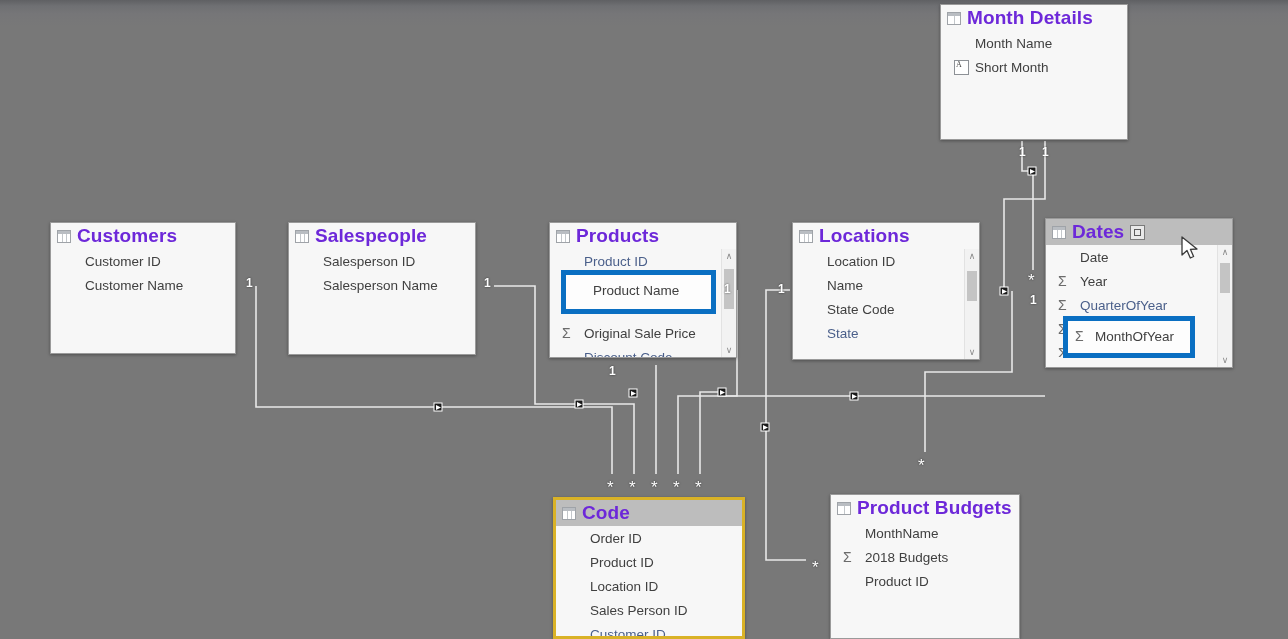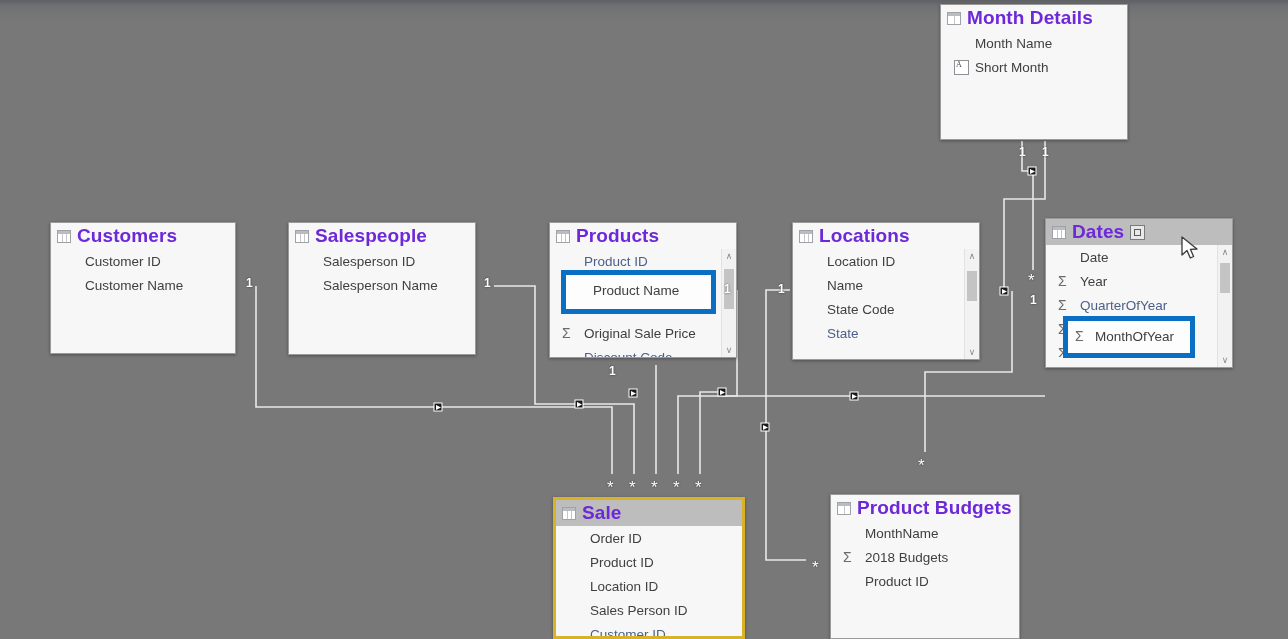--- a/index.html
+++ b/index.html
@@ -330,21 +330,21 @@
           <div class="arr up">∧</div>
           <div class="thumb" style="top: 18px; height: 30px;"></div>
           <div class="arr dn">∨</div>
         </div>
       </div>
       <div class="tbl sel" style="left: 553px; top: 497px; width: 192px; height: 142px;">
         <div class="hdr grey">
           <span class="ticon">
             <span class="g"></span>
           </span>
-          <span class="ttl">Sale</span>
+          <span class="ttl">Code</span>
         </div>
         <div class="body" style="height: 116px; overflow: hidden;">
           <div class="row">
             <span class="sig"></span>
             <span class="lbl">Order ID</span>
           </div>
           <div class="row">
             <span class="sig"></span>
             <span class="lbl">Product ID</span>
           </div>

